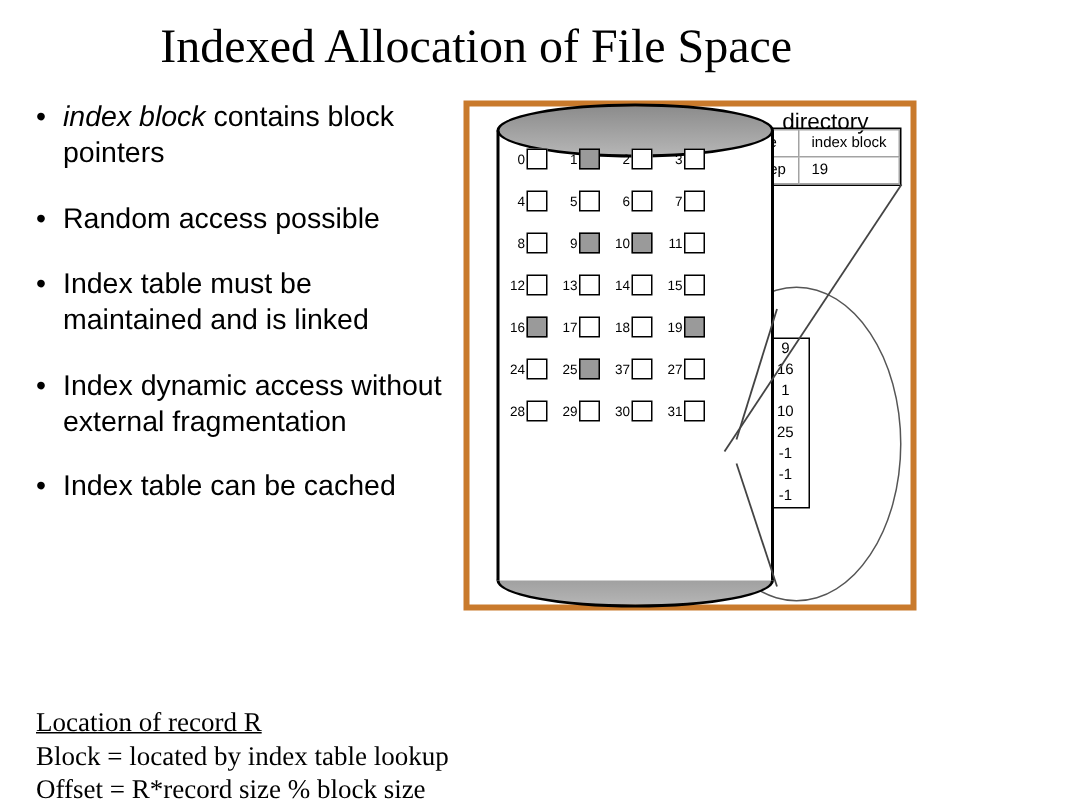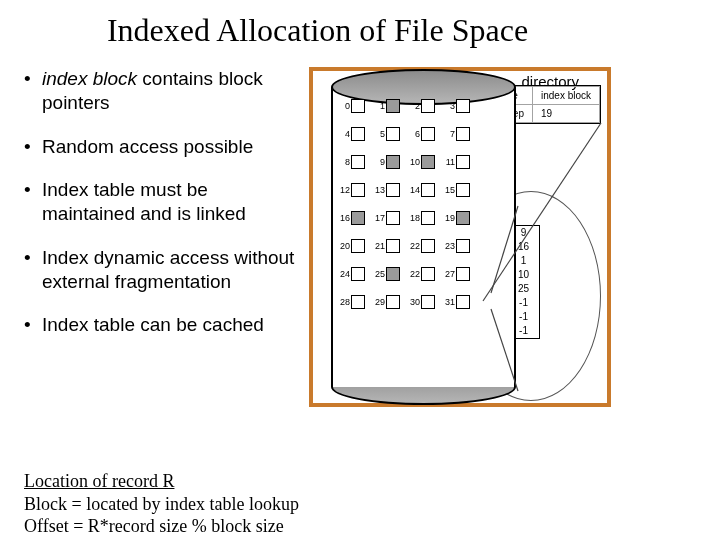--- a/index.html
+++ b/index.html
@@ -161,47 +161,29 @@
                 <span class="num">18</span>
                 <span class="box"></span>
               </div>
               <div class="cell">
                 <span class="num">19</span>
                 <span class="box filled"></span>
               </div>
             </div>
             <div class="row">
               <div class="cell">
-                <span class="num">20</span>
-                <span class="box"></span>
-              </div>
-              <div class="cell">
-                <span class="num">21</span>
-                <span class="box"></span>
-              </div>
-              <div class="cell">
-                <span class="num">22</span>
-                <span class="box"></span>
-              </div>
-              <div class="cell">
-                <span class="num">23</span>
-                <span class="box"></span>
-              </div>
-            </div>
-            <div class="row">
-              <div class="cell">
                 <span class="num">24</span>
                 <span class="box"></span>
               </div>
               <div class="cell">
                 <span class="num">25</span>
                 <span class="box filled"></span>
               </div>
               <div class="cell">
-                <span class="num">22</span>
+                <span class="num">37</span>
                 <span class="box"></span>
               </div>
               <div class="cell">
                 <span class="num">27</span>
                 <span class="box"></span>
               </div>
             </div>
             <div class="row">
               <div class="cell">
                 <span class="num">28</span>

